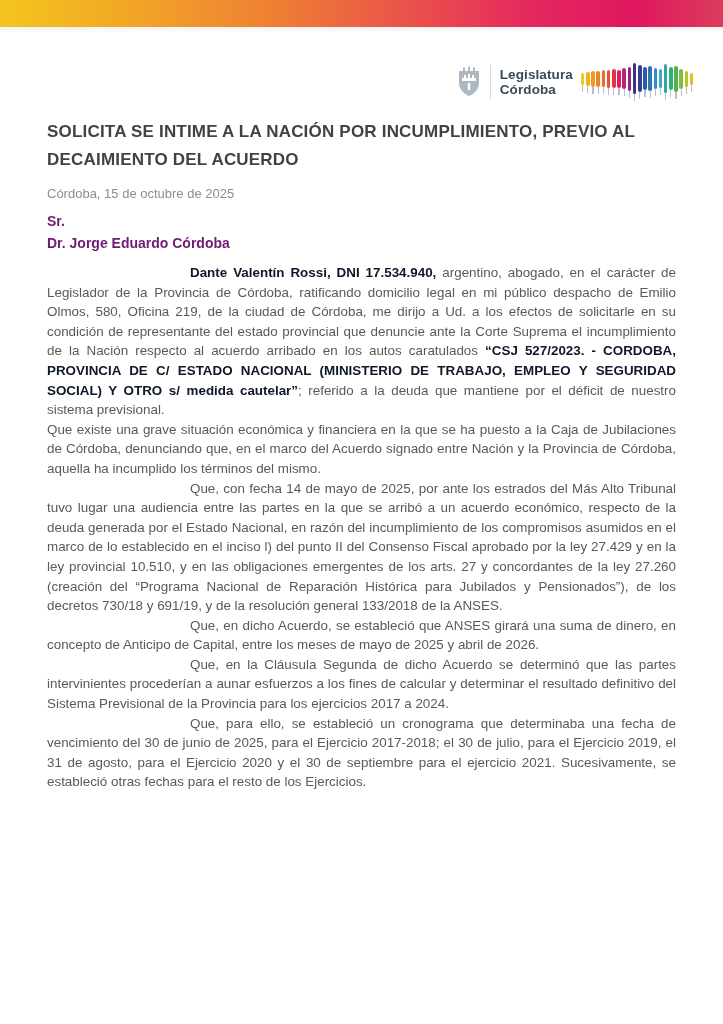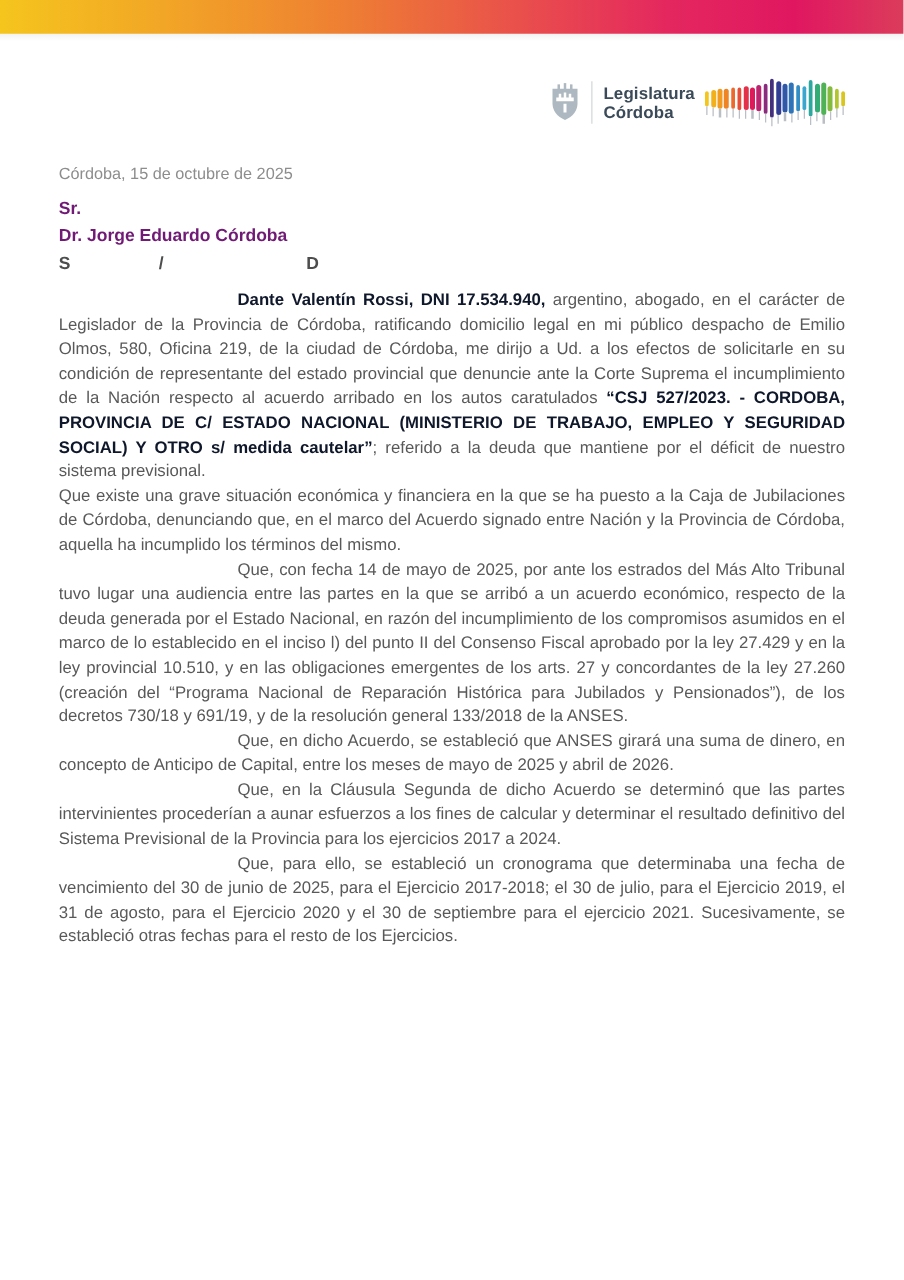--- a/index.html
+++ b/index.html
@@ -13,21 +13,21 @@
     position:absolute; top:0; left:0; width:723px; height:27px;
     background:linear-gradient(to right,
       #F5C51D 0%, #F2A626 18%, #EE7F33 38%, #E94E4C 58%,
       #E4275F 74%, #E01760 88%, #DB3C5B 100%);
   }
   .topbar-shadow {
     position:absolute; top:27px; left:0; width:723px; height:6px;
     background:linear-gradient(to bottom, rgba(0,0,0,0.05), rgba(0,0,0,0));
   }
   .logo-row {
-    position:absolute; top:52px; right:45px; height:60px;
+    position:absolute; top:52px; right:28px; height:60px;
     display:flex; align-items:center;
   }
   .crest { width:24px; height:32px; display:block; }
   .logo-divider { width:1px; height:34px; background:#d4d8db; margin:0 9px 0 9px; }
   .logo-name {
     font-size:13.5px; font-weight:700; color:#3b4a58; line-height:1.13;
     letter-spacing:0.1px;
   }
   .equalizer {
     display:flex; align-items:center; height:60px; margin-left:8px;
@@ -168,28 +168,26 @@
           <div class="eq-stem" style="height: 7px;"></div>
         </div>
         <div class="eq-col">
           <div class="eq-bar" style="height: 12px; background: rgb(216, 197, 30);"></div>
           <div class="eq-stem" style="height: 7px;"></div>
         </div>
       </div>
   </div>
 
   <div class="content">
+    <div class="doc-title">SOLICITA SE INTIME A LA NACIÓN POR INCUMPLIMIENTO, PREVIO AL DECAIMIENTO DEL ACUERDO</div>
     <div class="dateline">Córdoba, 15 de octubre de 2025</div>
     <div class="recipient" id="recipient-lines">
         <div>Sr.</div>
         <div>Dr. Jorge Eduardo Córdoba</div>
       </div>
-    <div class="sd-row">
-      <span class="sd-s">S</span><span class="sd-slash">/</span><span>D</span>
-    </div>
     <div class="doc-body" id="doc-body">
         <p class="para ind"><span class="b">Dante Valentín Rossi, DNI 17.534.940,</span><span> argentino, abogado, en el carácter de Legislador de la Provincia de Córdoba, ratificando domicilio legal en mi público despacho de Emilio Olmos, 580, Oficina 219, de la ciudad de Córdoba, me dirijo a Ud. a los efectos de solicitarle en su condición de representante del estado provincial que denuncie ante la Corte Suprema el incumplimiento de la Nación respecto al acuerdo arribado en los autos caratulados </span><span class="b">“CSJ 527/2023. - CORDOBA, PROVINCIA DE C/ ESTADO NACIONAL (MINISTERIO DE TRABAJO, EMPLEO Y SEGURIDAD SOCIAL) Y OTRO s/ medida cautelar”</span><span>; referido a la deuda que mantiene por el déficit de nuestro sistema previsional.</span></p>
         <p class="para"><span>Que existe una grave situación económica y financiera en la que se ha puesto a la Caja de Jubilaciones de Córdoba, denunciando que, en el marco del Acuerdo signado entre Nación y la Provincia de Córdoba, aquella ha incumplido los términos del mismo.</span></p>
         <p class="para ind"><span>Que, con fecha 14 de mayo de 2025, por ante los estrados del Más Alto Tribunal tuvo lugar una audiencia entre las partes en la que se arribó a un acuerdo económico, respecto de la deuda generada por el Estado Nacional, en razón del incumplimiento de los compromisos asumidos en el marco de lo establecido en el inciso l) del punto II del Consenso Fiscal aprobado por la ley 27.429 y en la ley provincial 10.510, y en las obligaciones emergentes de los arts. 27 y concordantes de la ley 27.260 (creación del “Programa Nacional de Reparación Histórica para Jubilados y Pensionados”), de los decretos 730/18 y 691/19, y de la resolución general 133/2018 de la ANSES.</span></p>
         <p class="para ind"><span>Que, en dicho Acuerdo, se estableció que ANSES girará una suma de dinero, en concepto de Anticipo de Capital, entre los meses de mayo de 2025 y abril de 2026.</span></p>
         <p class="para ind"><span>Que, en la Cláusula Segunda de dicho Acuerdo se determinó que las partes intervinientes procederían a aunar esfuerzos a los fines de calcular y determinar el resultado definitivo del Sistema Previsional de la Provincia para los ejercicios 2017 a 2024.</span></p>
         <p class="para ind"><span>Que, para ello, se estableció un cronograma que determinaba una fecha de vencimiento del 30 de junio de 2025, para el Ejercicio 2017-2018; el 30 de julio, para el Ejercicio 2019, el 31 de agosto, para el Ejercicio 2020 y el 30 de septiembre para el ejercicio 2021. Sucesivamente, se estableció otras fechas para el resto de los Ejercicios.</span></p>
       </div>
   </div>
 

